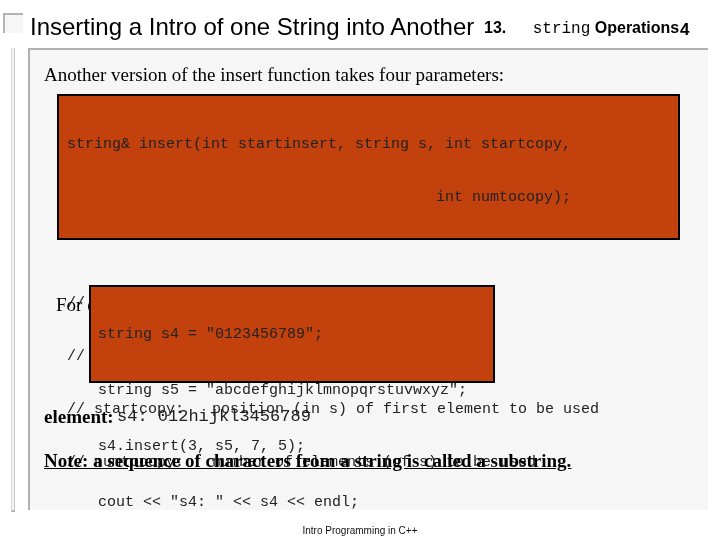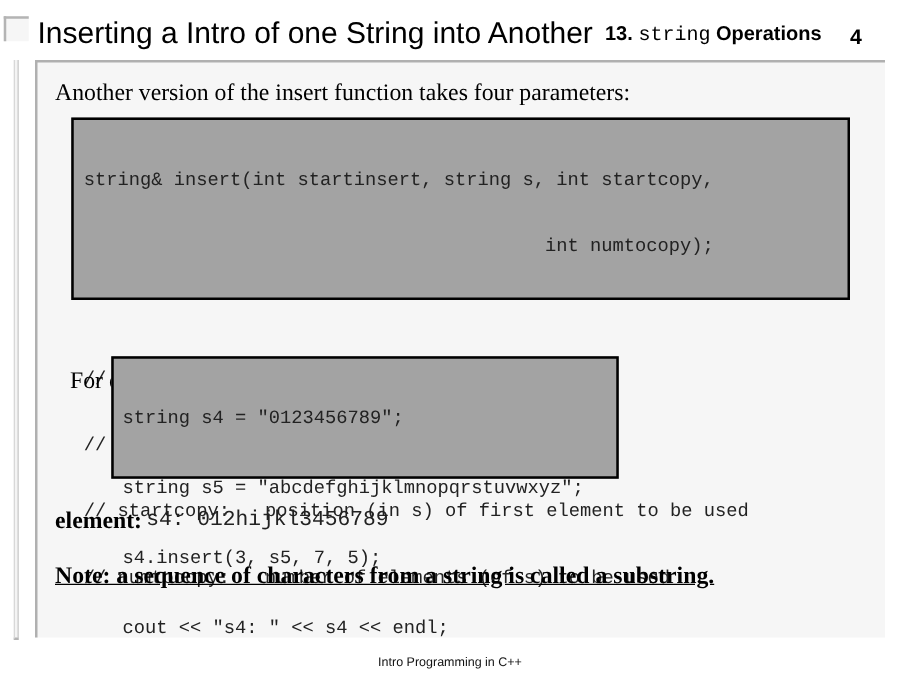--- a/index.html
+++ b/index.html
@@ -55,20 +55,21 @@
       font-family: "Liberation Sans", sans-serif;
       font-size: 16px;
       line-height: 24px;
       white-space: nowrap;
       font-weight: bold;
     }
     .title-right .mono {
       font-family: "Liberation Mono", monospace;
       font-weight: normal;
       font-size: 16px;
+      margin-left: 22px;
     }
     .page-num {
       position: absolute;
       left: 680px;
       top: 18px;
       font-family: "Liberation Sans", sans-serif;
       font-size: 17px;
       font-weight: bold;
       line-height: 24px;
     }
@@ -85,21 +86,21 @@
     }
     .para {
       position: absolute;
       font-family: "Liberation Serif", serif;
       font-size: 19px;
       line-height: 22px;
       white-space: nowrap;
     }
     .code-box {
       position: absolute;
-      background: #a3a3a3;
+      background: #c2410c;
       border: 2px solid #000;
       box-sizing: border-box;
       font-family: "Liberation Mono", monospace;
       font-size: 15px;
       color: #222;
       white-space: pre;
     }
     .code-line {
       display: block;
       height: 19px;

